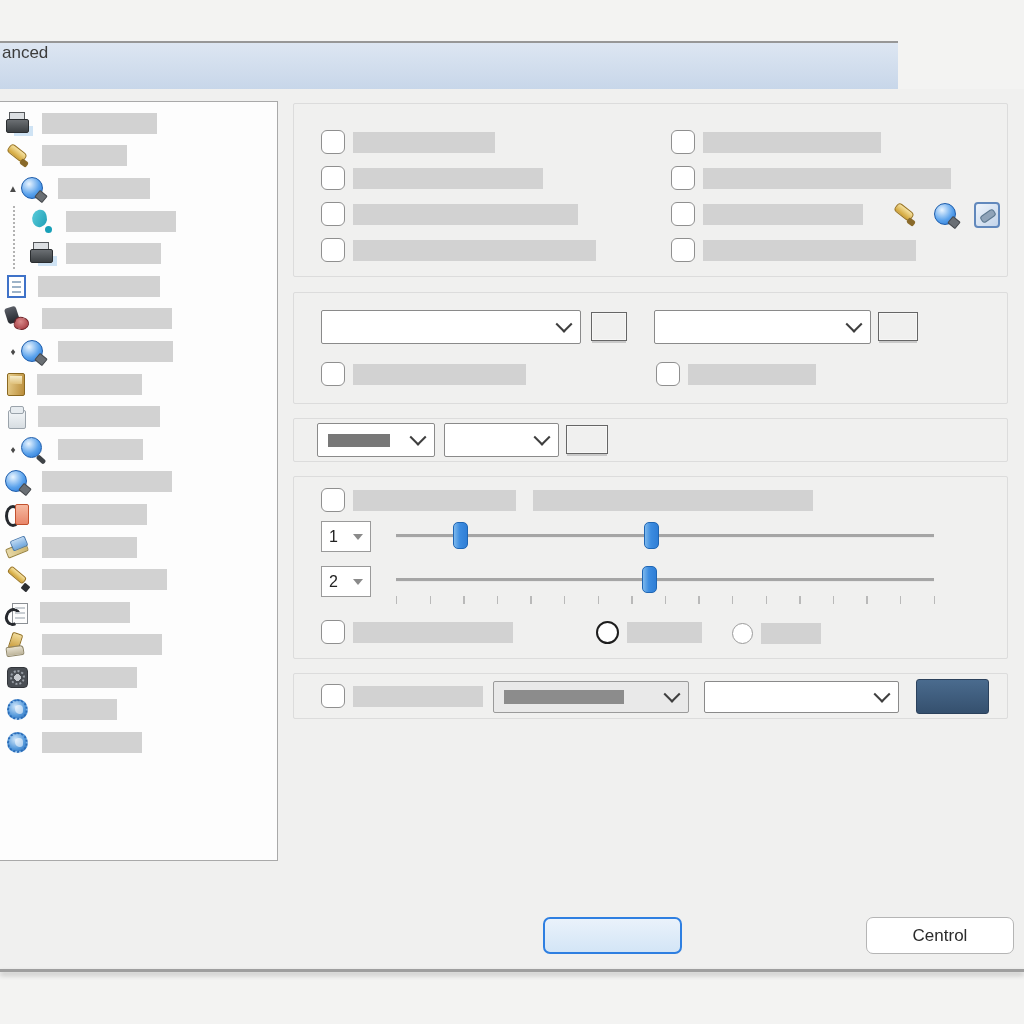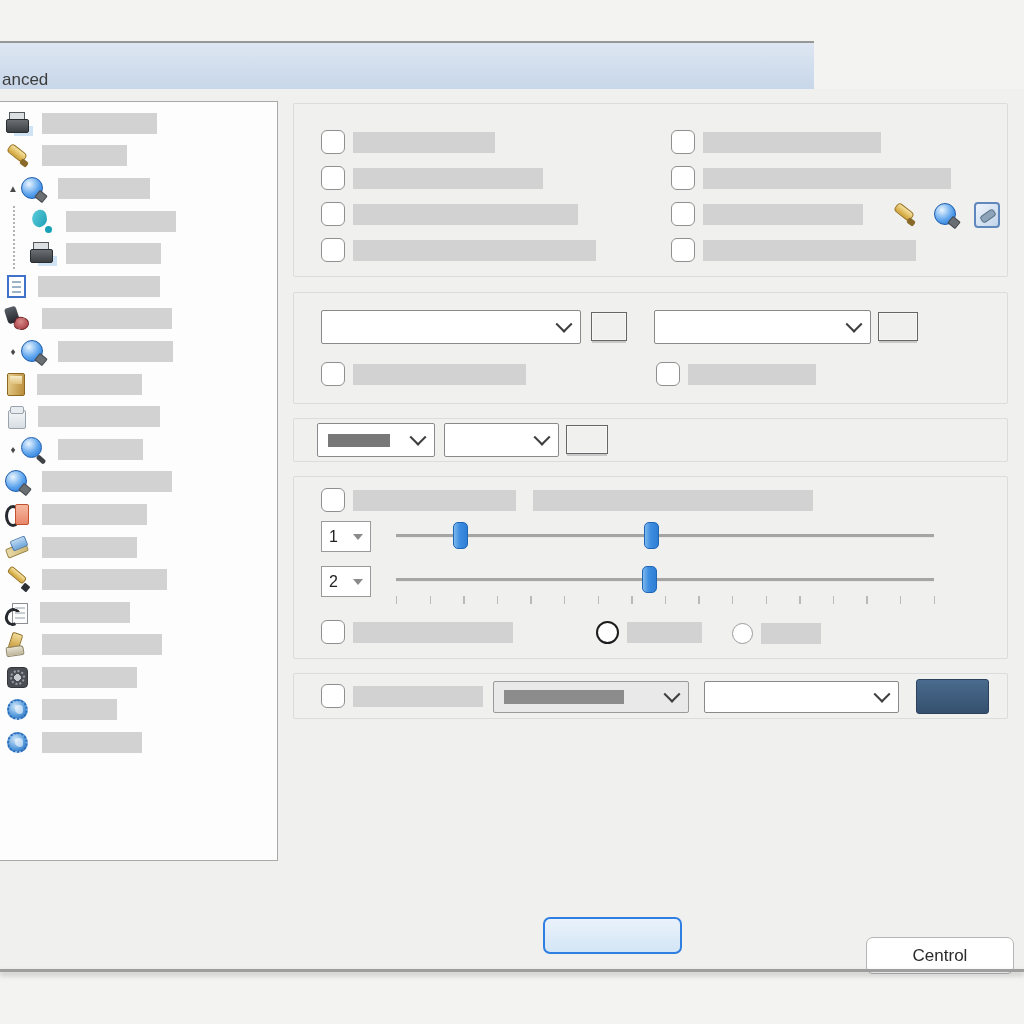--- a/index.html
+++ b/index.html
@@ -1,23 +1,23 @@
 <!DOCTYPE html>
 <html style="--teal: #3ec1ab; --blue: #3c8ee9; --green: #4cb62b; --accent: #2e7fe1; --dark_button: #41618a;"><head>
 <meta charset="utf-8">
 <style>
   html,body{margin:0;padding:0;}
   body{width:1024px;height:1024px;overflow:hidden;background:#f3f3f2;
        font-family:"Liberation Sans",sans-serif;position:relative;}
   .desktop{position:absolute;inset:0;overflow:hidden;}
   
-  .titlebar{position:absolute;left:0;top:41px;width:814px;height:47px;
+  .titlebar{position:absolute;left:0;top:41px;width:898px;height:47px;
     background:linear-gradient(#dde6f2,#c7d6e9);
     border-top:2px solid #979797;border-bottom:1px solid #b3c0d2;
-    display:flex;align-items:flex-end;}
+    display:flex;align-items:flex-start;}
   .title-text{font-size:17px;color:#3c3c3c;margin-left:2px;}
   .dialog-body{position:absolute;left:0;top:89px;width:1024px;height:880px;background:#f0f0ef;}
   .win-bottom{position:absolute;left:0;top:969px;width:1024px;height:3px;background:#9e9e9e;
     box-shadow:0 3px 5px rgba(0,0,0,.25);}
   
   .sidebar{position:absolute;left:-2px;top:101px;width:280px;height:760px;
     background:#fdfdfd;border:1px solid #a9a9a9;box-sizing:border-box;
     padding-top:5px;overflow:hidden;}
   .srow{height:32.6px;display:flex;align-items:center;padding-left:6px;}
   .bar{height:21px;background:#d2d2d2;display:inline-block;flex:none;}
@@ -133,21 +133,21 @@
   .radio.light{width:21px;height:21px;border:1.6px solid #9b9b9b;}
   .dark-btn{position:absolute;width:73px;height:35px;border-radius:3px;
     background:linear-gradient(#4a6b8e,#35506e);border:1px solid #2b415c;box-sizing:border-box;}
   
   .footer-btn{position:absolute;top:917px;height:37px;border-radius:7px;background:#fff;
     border:1.5px solid #b5b5b5;box-sizing:border-box;font-size:17px;color:#2b2b2b;
     display:flex;align-items:center;justify-content:center;font-family:"Liberation Sans",sans-serif;}
   .footer-btn.default{left:543px;width:139px;border:2px solid var(--accent,#2e7fe1);
     background:linear-gradient(#eaf2fb,#d3e5f6);}
   .footer-btn.cancel{left:700px;width:148px;}
-  .footer-btn.control{left:866px;width:148px;margin-top:20px;}
+  .footer-btn.control{left:866px;width:148px;}
   .abs{position:absolute;}
 </style>
 </head>
 <body>
 
 <div class="desktop">
 
   <div class="titlebar">
     <span class="title-text">anced</span>
   </div>

